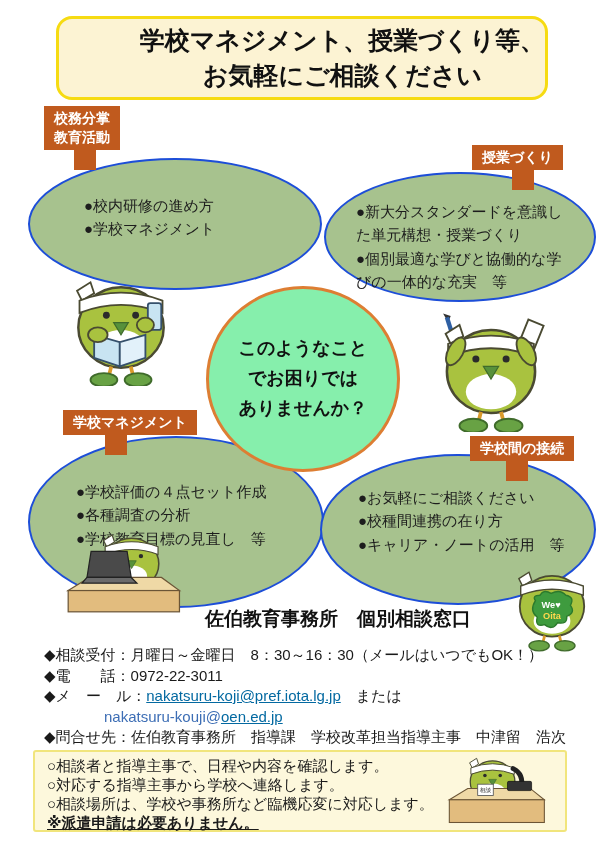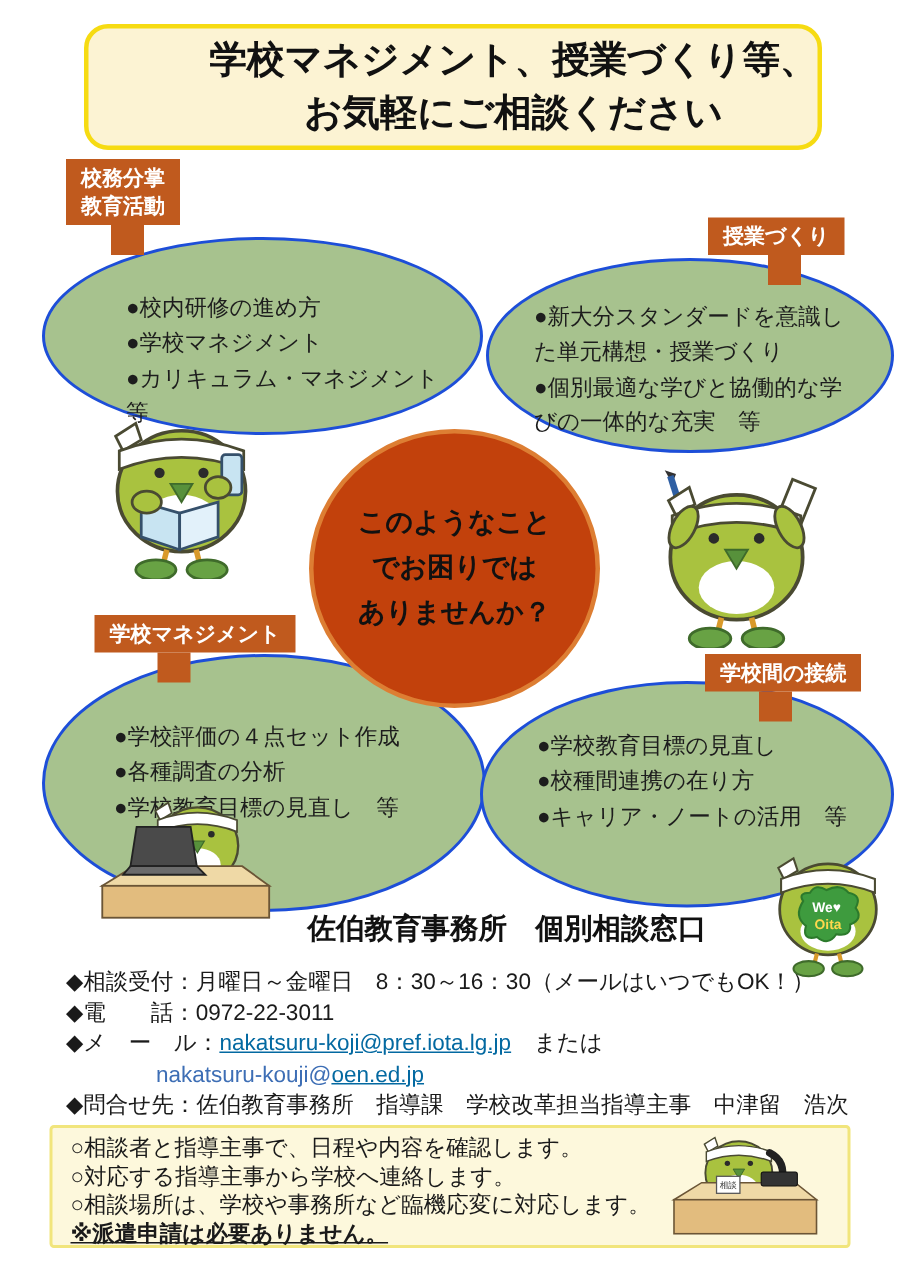--- a/index.html
+++ b/index.html
@@ -29,21 +29,21 @@
   .oval3{left:28px;top:436px;width:292px;height:168px;}
   .oval4{left:320px;top:454px;width:272px;height:147px;}
   .oval ul{list-style:none;margin:0;font-size:15px;line-height:1.55;color:#1d1d1d;}
   .oval1 ul{padding:34px 0 0 54px;}
   .oval2 ul{padding:26px 0 0 30px;width:214px;}
   .oval3 ul{padding:42px 0 0 46px;}
   .oval4 ul{padding:30px 0 0 36px;}
 
   
   .center-circle{position:absolute;left:206px;top:286px;width:188px;height:180px;
-    background:#c2410c;border:3px solid #DD7E33;border-radius:50%;z-index:3;
+    background:#86efac;border:3px solid #DD7E33;border-radius:50%;z-index:3;
     display:flex;align-items:center;justify-content:center;text-align:center;}
   .center-circle span{white-space:pre-line;font-size:18px;font-weight:bold;line-height:1.65;color:#111;}
 
   
   .mascot{position:absolute;z-index:7;}
   .m-reading{left:60px;top:264px;width:122px;height:122px;}
   .m-writing{left:422px;top:306px;width:138px;height:126px;}
   .m-laptop{left:56px;top:530px;width:134px;height:90px;}
   .m-oita{left:506px;top:556px;width:92px;height:106px;}
 
@@ -94,21 +94,20 @@
 
   <div class="tag tag1">
     <span>校務分掌
 教育活動</span>
     <div class="stem"></div>
   </div>
   <div class="oval oval1">
     <ul>
       <li>●校内研修の進め方</li>
       <li>●学校マネジメント</li>
-      <li>●カリキュラム・マネジメント　等</li>
     </ul>
   </div>
 
   <div class="tag tag2">
     <span>授業づくり</span>
     <div class="stem"></div>
   </div>
   <div class="oval oval2">
     <ul>
       <li>●新大分スタンダードを意識した単元構想・授業づくり</li>
@@ -127,21 +126,21 @@
       <li>●学校教育目標の見直し　等</li>
     </ul>
   </div>
 
   <div class="tag tag4">
     <span>学校間の接続</span>
     <div class="stem"></div>
   </div>
   <div class="oval oval4">
     <ul>
-      <li>●学校教育目標の見直し</li>
+      <li>●お気軽にご相談ください</li>
       <li>●校種間連携の在り方</li>
       <li>●キャリア・ノートの活用　等</li>
     </ul>
   </div>
 
   <div class="center-circle">
     <span>このようなこと
 でお困りでは
 ありませんか？</span>
   </div>

